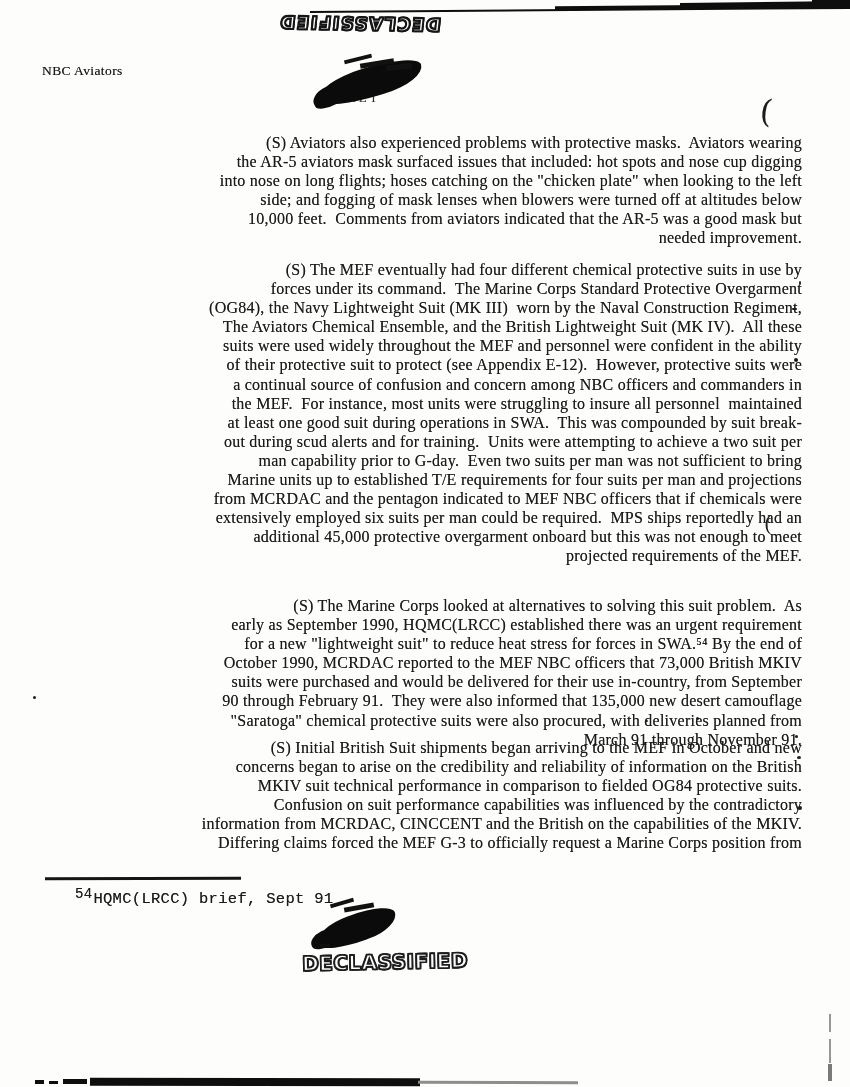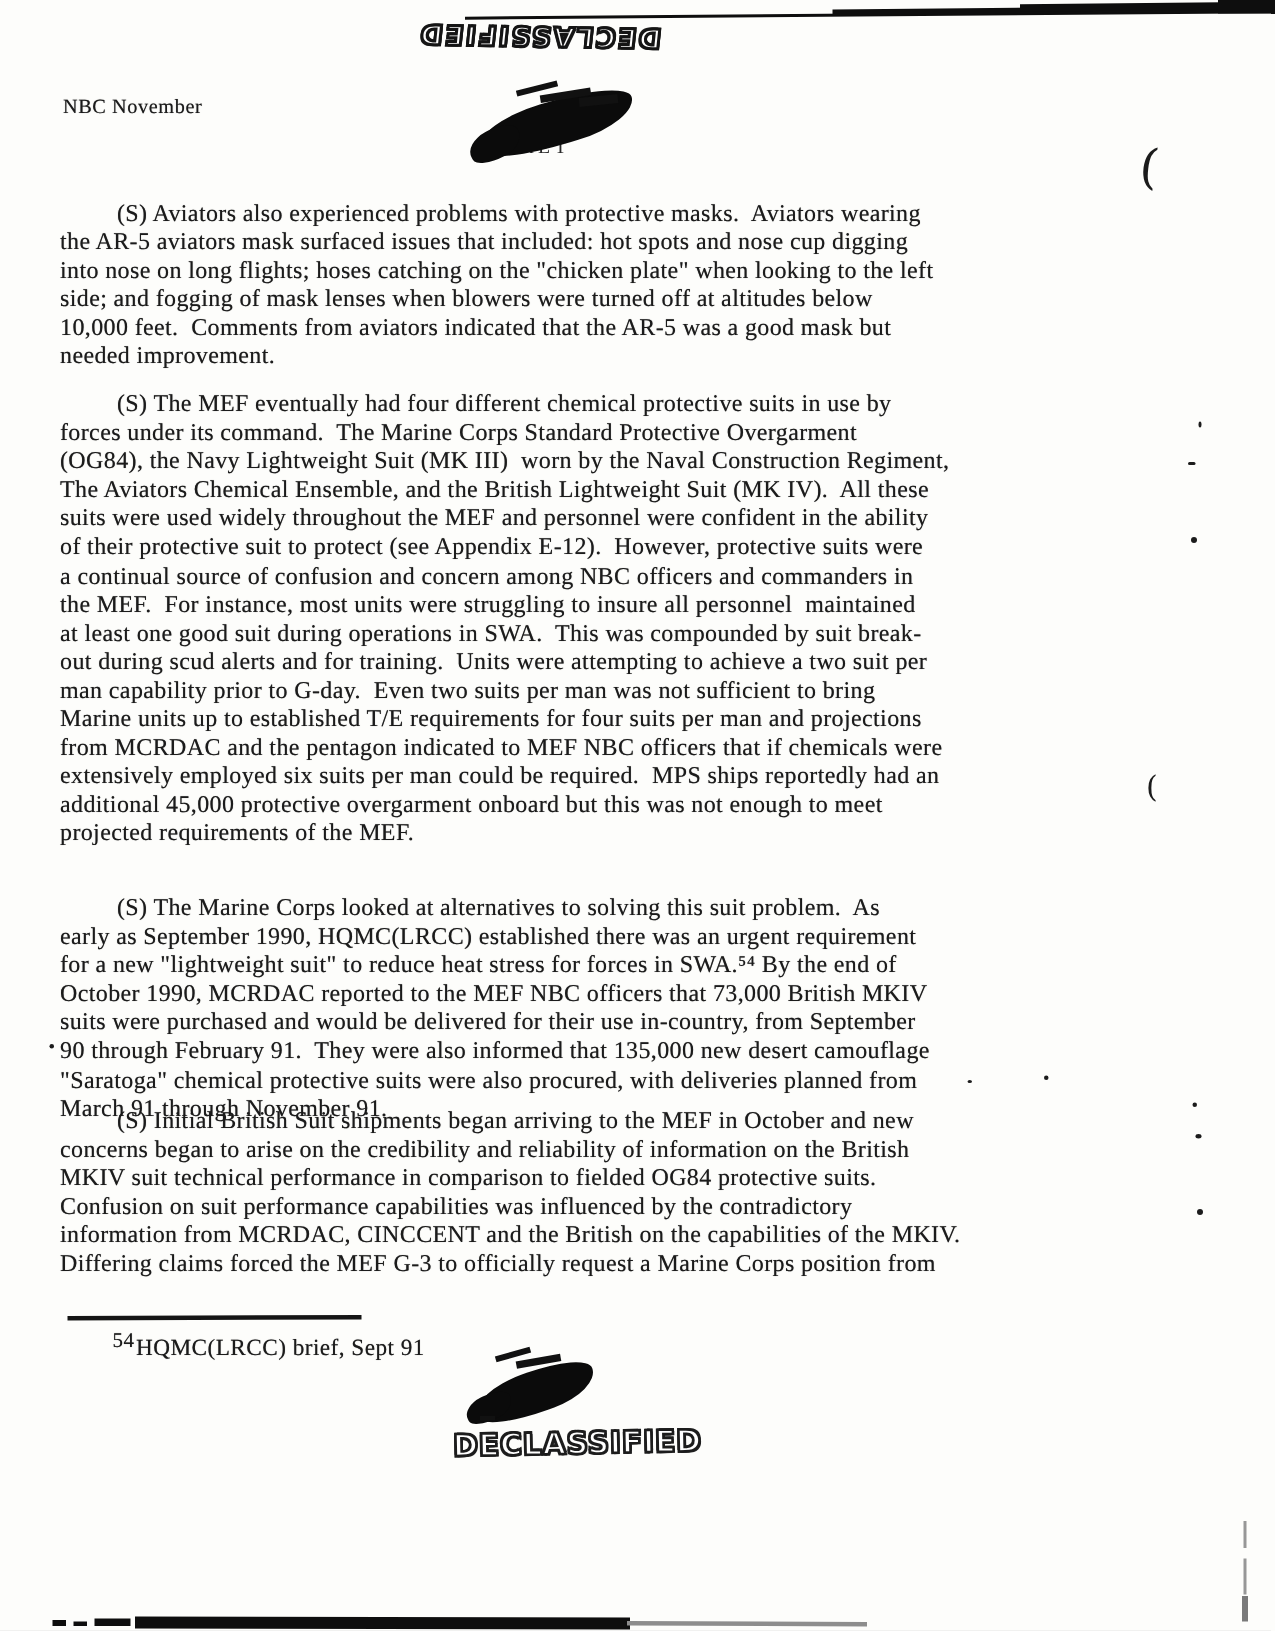--- a/index.html
+++ b/index.html
@@ -7,20 +7,21 @@
     position:relative; width:850px; height:1087px; margin:0 auto;
     background:#fdfdfb; overflow:hidden;
     font-family:"Liberation Serif","DejaVu Serif",serif; color:#1b1b1b;
   }
   
   .para {
     position:absolute; left:40px; width:762px;
     font-size:16px; line-height:19.1px; letter-spacing:0.25px;
     white-space:pre-wrap; text-indent:38px;
     text-shadow:0 0 0.5px rgba(10,10,10,0.6);
+    text-align:right;
   }
   #p1{top:133px} #p2{top:260px} #p3{top:596px} #p4{top:738px}
 
   .header-left {
     position:absolute; left:42px; top:63px; font-size:13.5px; letter-spacing:0.4px;
     text-shadow:0 0 0.5px rgba(10,10,10,0.6);
   }
 
   
   .stamp {
@@ -48,38 +49,38 @@
   }
   .scribble { position:absolute; background:#111; z-index:4; }
 
   
   .artifact { position:absolute; background:#0e0e0e; }
   .artifact-gray { position:absolute; background:#979797; }
   .speck { position:absolute; background:#1c1c1c; border-radius:50%; }
   .paren { position:absolute; color:#1b1b1b; font-family:"DejaVu Serif",serif; }
 
   .footnote-rule { position:absolute; left:45px; top:877px; width:196px; height:3px; background:#151515; transform:rotate(-0.2deg); }
-  .footnote { position:absolute; left:75px; top:890px; font-size:15.5px; letter-spacing:0.3px; text-shadow:0 0 0.5px rgba(10,10,10,0.6); }
+  .footnote { position:absolute; left:75px; top:890px; font-size:15.5px; letter-spacing:0.3px; text-shadow:0 0 0.5px rgba(10,10,10,0.6);font-family:Liberation Mono, monospace; }
   .fn-marker { position:relative; top:-5px; font-size:14px; margin-right:1px; }
 </style>
 </head>
 <body>
 
 <div class="page">
 
   <div>
     <div class="artifact" style="left:310px; top:9px; width:540px; height:2px; transform:rotate(-0.45deg);"></div>
     <div class="artifact" style="left:555px; top:5px; width:295px; height:4px; transform:rotate(-0.5deg);"></div>
     <div class="artifact" style="left:680px; top:2px; width:170px; height:5px; transform:rotate(-0.6deg);"></div>
     <div class="artifact" style="left:812px; top:0px; width:38px; height:9px;"></div>
   </div>
 
   <div class="stamp stamp-top">DECLASSIFIED</div>
 
-  <div class="header-left">NBC November</div>
+  <div class="header-left">NBC Aviators</div>
 
   <div>
     <div class="remnant" style="left:347px; top:90px;">RET</div>
     <div class="blob blob-rr" style="left:318px; top:67px; width:106px; height:30px; transform:rotate(-17deg);"></div>
     <div class="blob blob-rr" style="left:312px; top:86px; width:36px; height:20px; transform:rotate(-28deg);"></div>
     <div class="scribble" style="left:344px; top:57px; width:28px; height:4px; transform:rotate(-14deg);"></div>
     <div class="scribble" style="left:360px; top:61px; width:34px; height:5px; transform:rotate(-9deg);"></div>
     <div class="scribble" style="left:386px; top:64px; width:26px; height:6px; transform:rotate(-6deg);"></div>
   </div>
 

